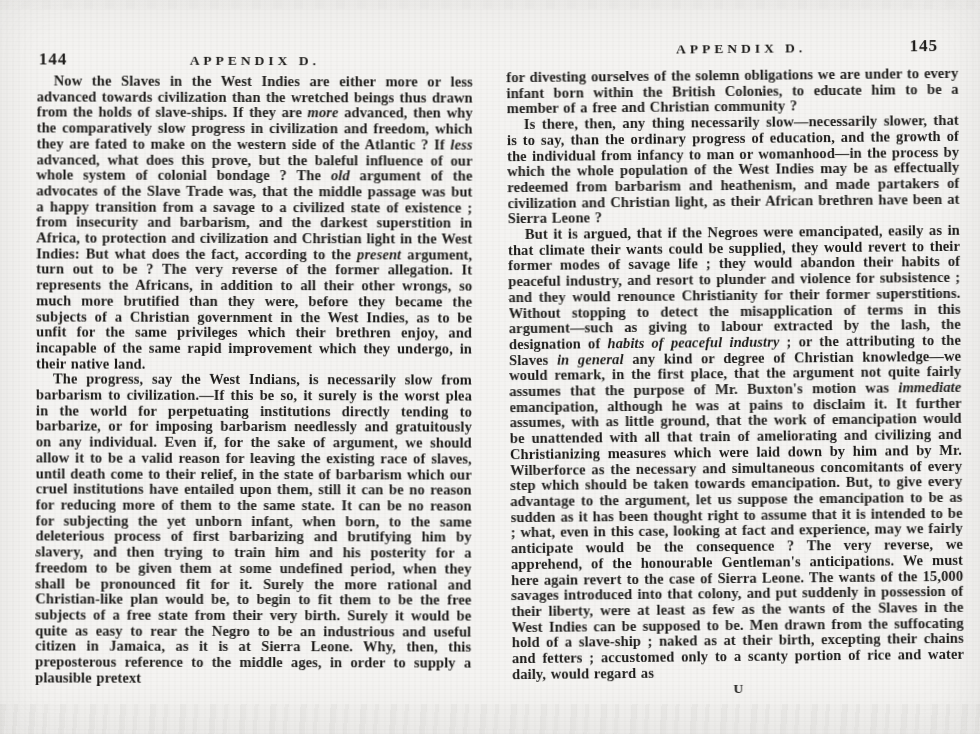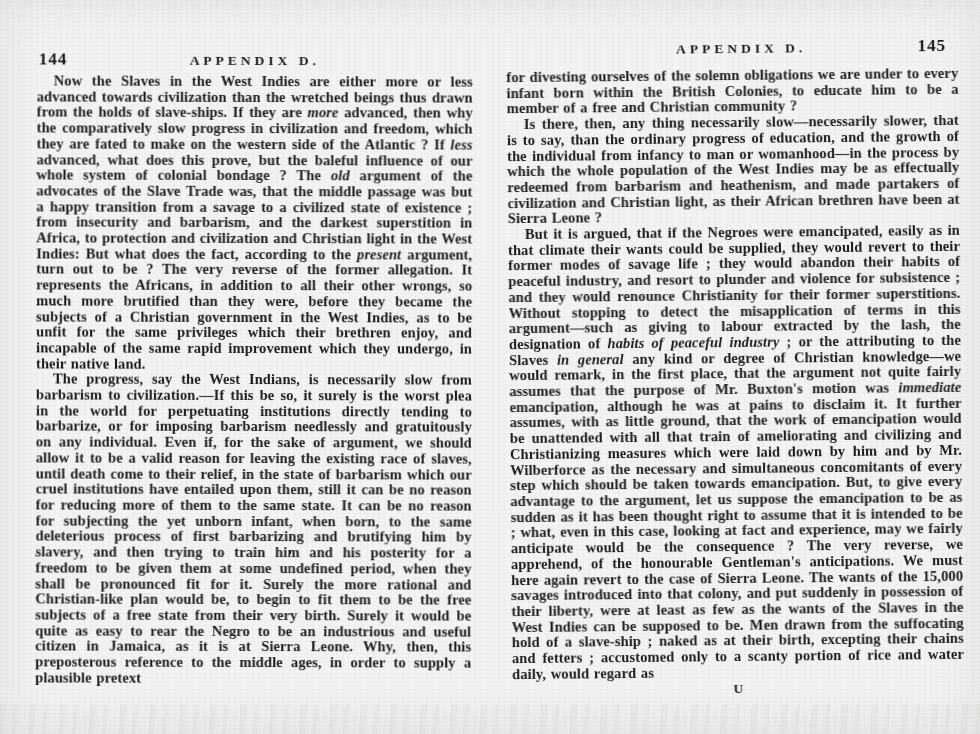--- a/index.html
+++ b/index.html
@@ -74,21 +74,21 @@
   }
   .page-right .page-header { margin-bottom: 10px; }
   .page-num {
     position: absolute;
     top: 0;
     font-size: 17px;
     font-weight: 700;
     letter-spacing: 1px;
   }
   .page-num.left-side { left: 2px; }
-  .page-num.right-side { right: 12px; }
+  .page-num.right-side { right: 20px; }
   .running-header {
     position: absolute;
     top: 3px;
     left: 50%;
     transform: translateX(-50%);
     font-size: 13.5px;
     font-weight: 700;
     letter-spacing: 4px;
     white-space: nowrap;
   }

